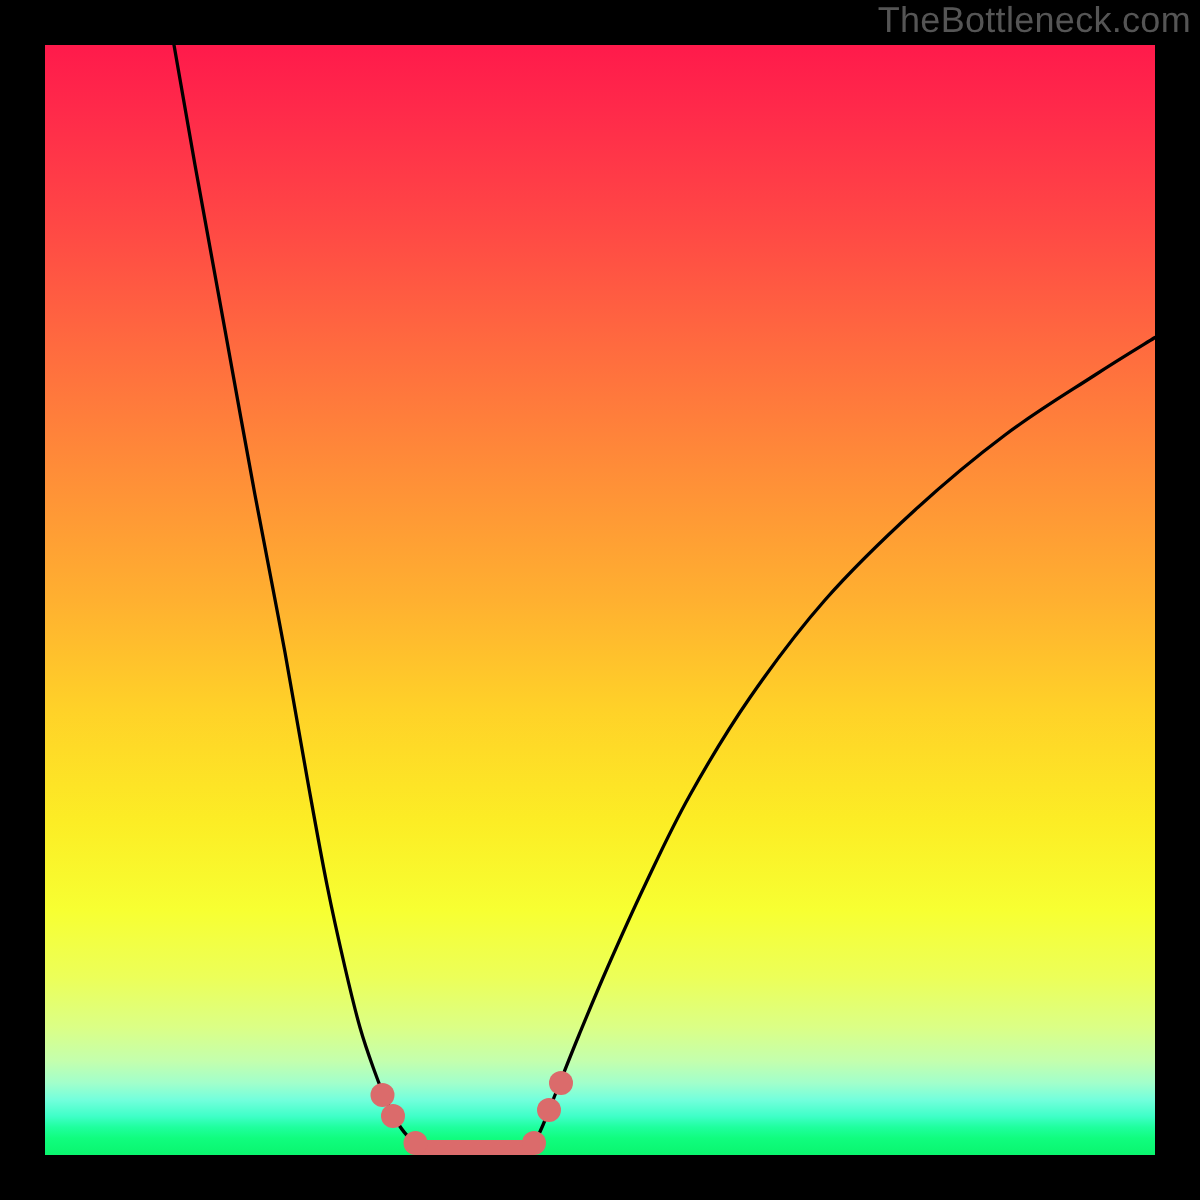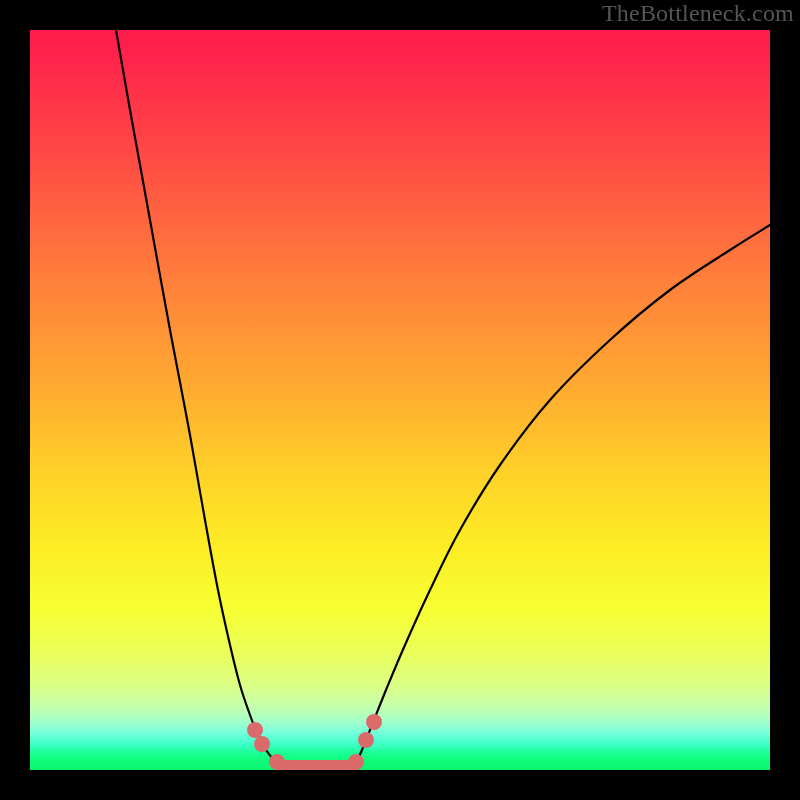--- a/index.html
+++ b/index.html
@@ -13,21 +13,21 @@
   .frame {
     position: relative;
     width: 800px;
     height: 800px;
     background: #000;
   }
   .watermark {
     position: absolute;
     top: 0;
     right: 6px;
-    font-family: Liberation Serif, serif;
+    font-family: Liberation Sans, sans-serif;
     font-size: 24px;
     color: #555;
     letter-spacing: 0.2px;
     z-index: 20;
   }
   .plot {
     position: absolute;
     left: 30px;
     top: 30px;
     width: 740px;

